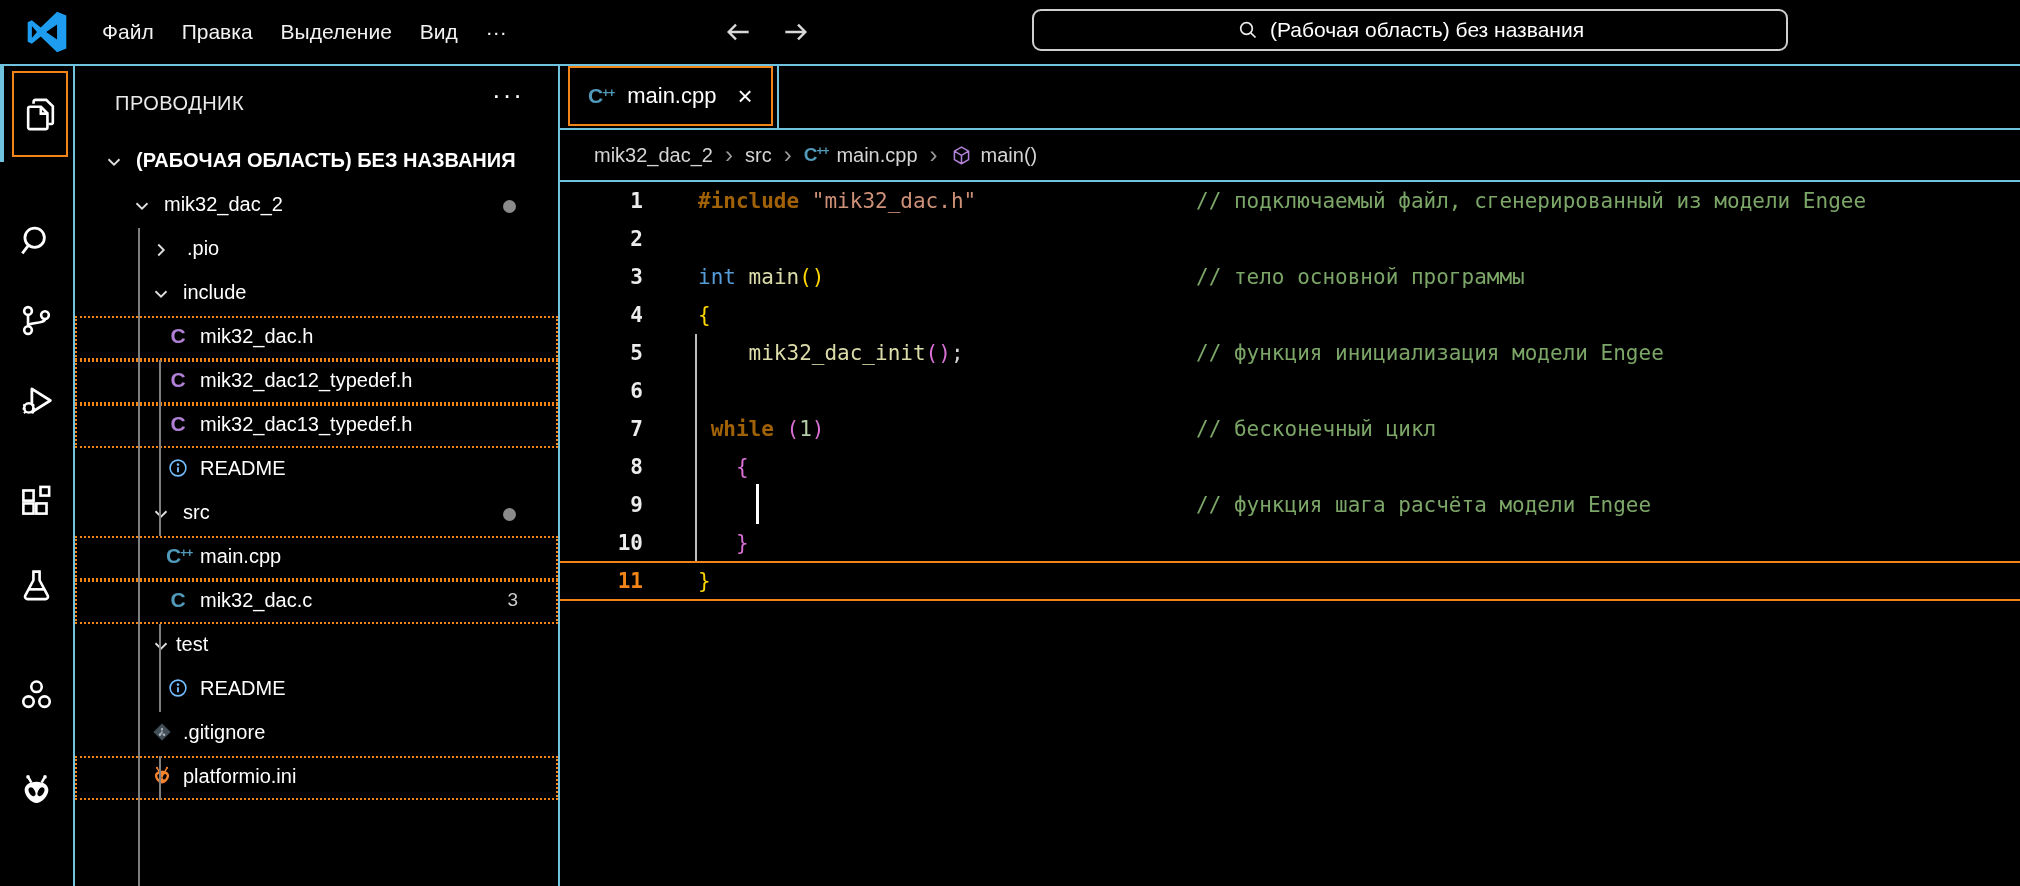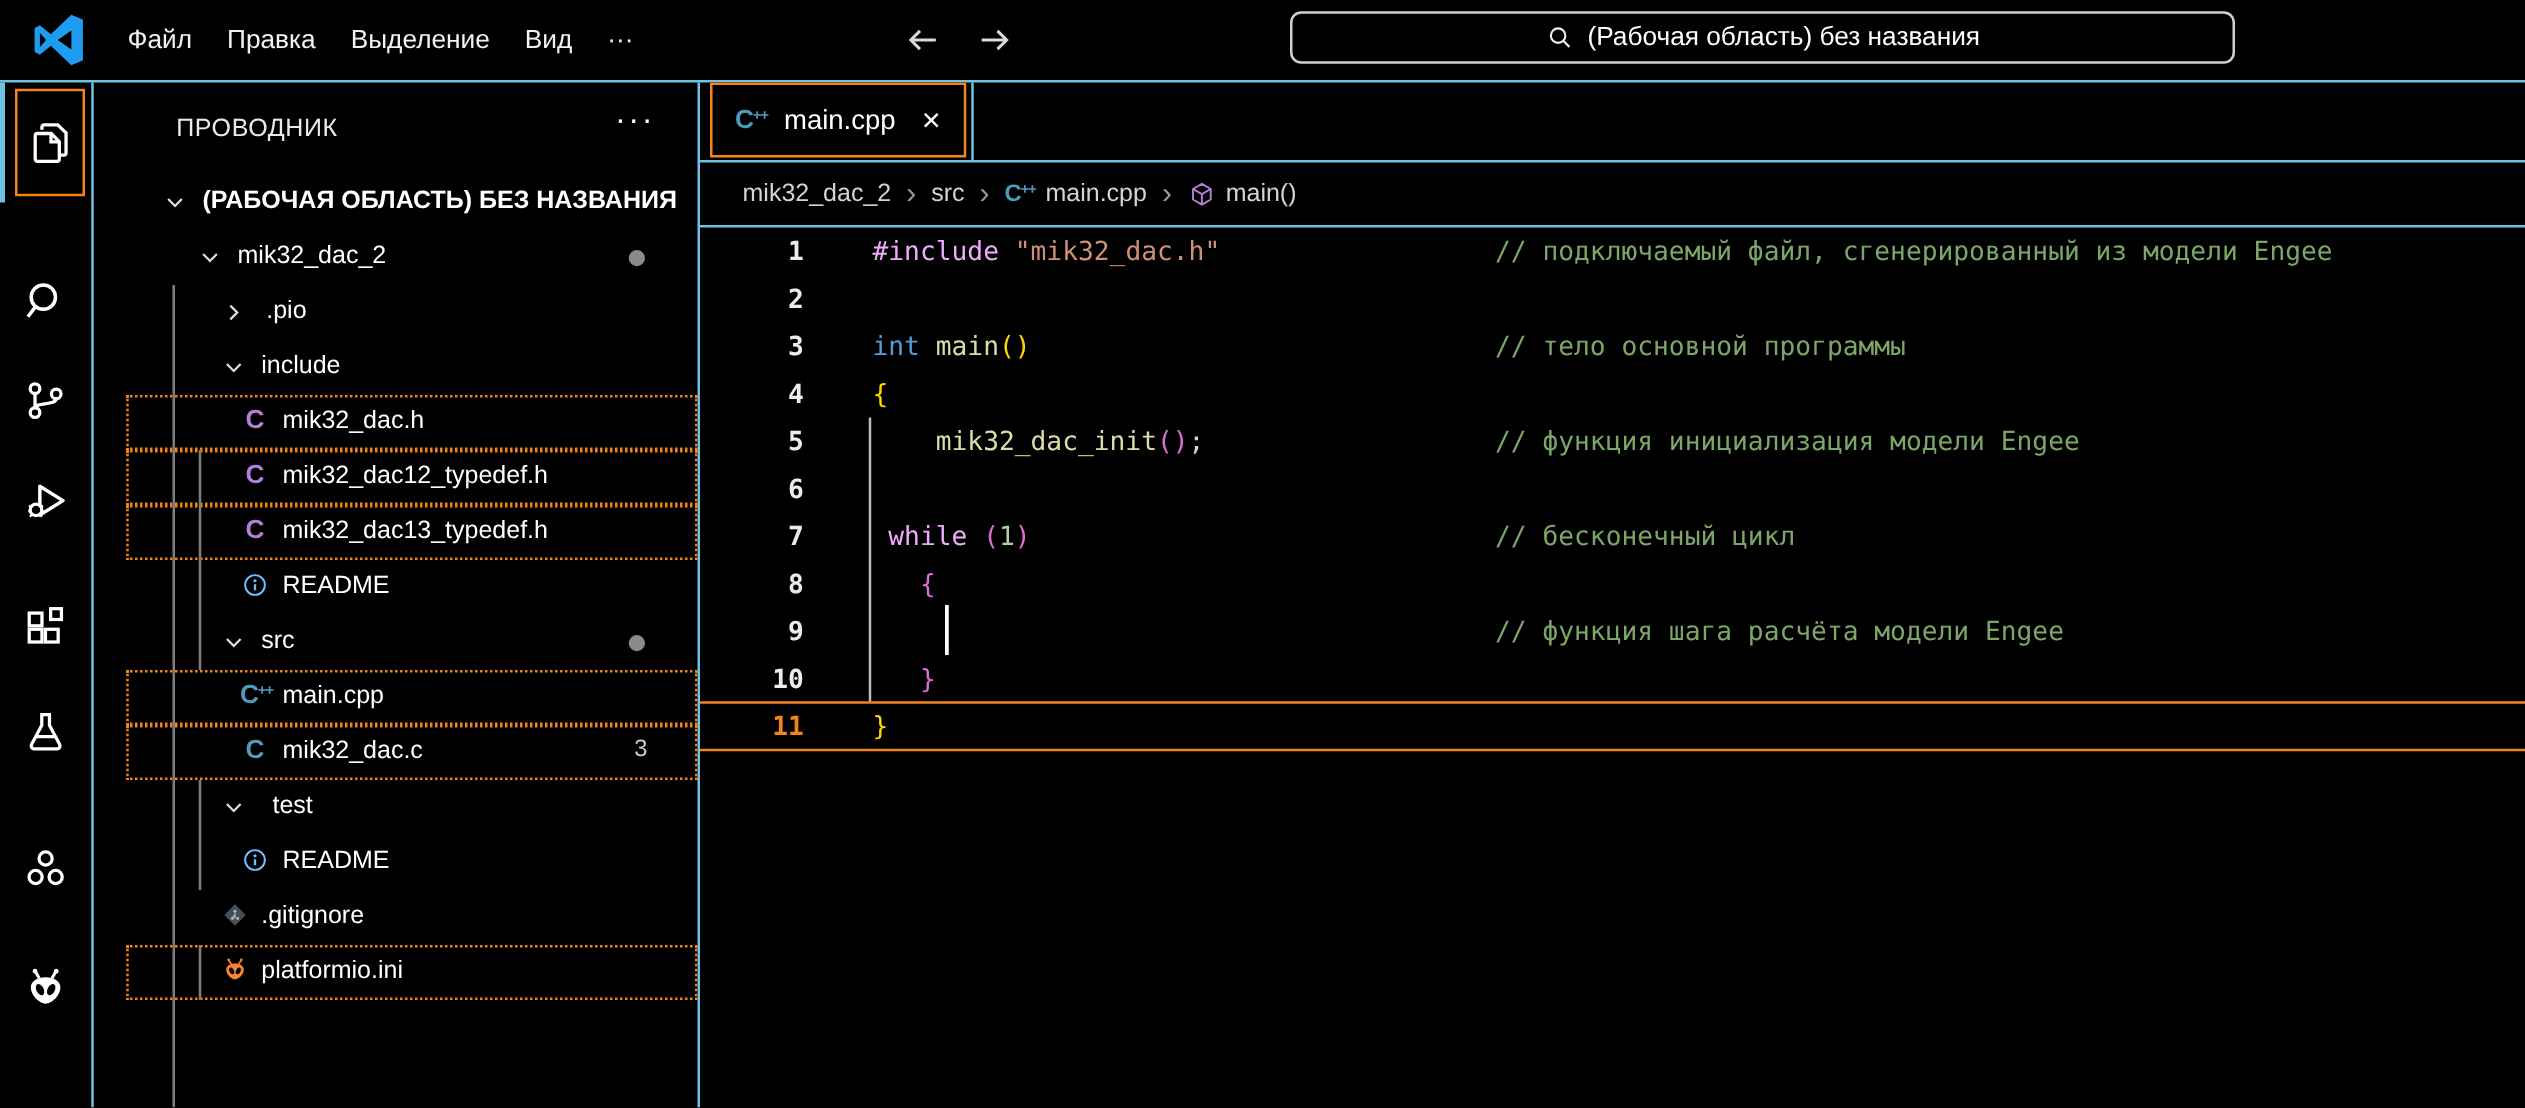--- a/index.html
+++ b/index.html
@@ -28,21 +28,21 @@
   .active-indicator{position:absolute;left:0;top:0;width:4px;height:96px;background:#6FC3DF;}
   .ab-item{width:73px;height:80px;display:flex;align-items:center;justify-content:center;}
   .ab-item svg{width:37px;height:37px;}
   .ab-explorer{height:96px;}
   .ab-box{width:56px;height:86px;border:2px solid #F38518;box-sizing:border-box;
     display:flex;align-items:center;justify-content:center;margin-left:7px;}
   .mt38{margin-top:38px}.mt20{margin-top:20px}.mt5{margin-top:5px}.mt29{margin-top:29px}.mt16{margin-top:16px}
 
   
   .sidebar{width:487px;flex:none;position:relative;box-sizing:border-box;
-    border-left:2px solid #6FC3DF;border-right:2px solid #6FC3DF;overflow:hidden;padding-left:26px;}
+    border-left:2px solid #6FC3DF;border-right:2px solid #6FC3DF;overflow:hidden;}
   .sb-header{height:74px;display:flex;align-items:center;position:relative;}
   .sb-title{margin-left:40px;font-size:20px;color:#eaeaea;letter-spacing:.5px;}
   .sb-more{position:absolute;right:34px;top:14px;font-size:26px;letter-spacing:2px;color:#fff;}
   .tree{position:relative;}
   .row{height:44px;position:relative;font-size:20px;color:#fff;}
   .row.sel{outline:2px dotted #F38518;outline-offset:-2px;}
   .row .twisty{position:absolute;top:11px;}
   .twisty svg{width:22px;height:22px;}
   .row .lbl{position:absolute;top:9px;white-space:nowrap;}
   .row.bold .lbl{font-weight:bold;font-size:20px;}
@@ -72,21 +72,21 @@
   .breadcrumbs svg.sym{width:23px;height:23px;}
 
   
   .code{position:relative;font-family:"DejaVu Sans Mono",monospace;font-size:21px;}
   .cline{height:38px;position:relative;}
   .ln{position:absolute;left:0;width:83px;text-align:right;line-height:38px;
       color:#ececec;font-weight:600;font-size:21px;}
   .ln.active{color:#F38518;}
   .ct{position:absolute;left:138px;line-height:38px;white-space:pre;color:#d4d4d4;}
   .cm{position:absolute;left:636px;line-height:38px;white-space:pre;color:#7CA668;}
-  .tk-pp,.tk-kw{color:#f0abfc;} .tk-type{color:#569CD6;} .tk-fn{color:#DCDCAA;}
+  .tk-pp,.tk-kw{color:#a16207;font-weight:bold;} .tk-type{color:#569CD6;} .tk-fn{color:#DCDCAA;}
   .tk-str{color:#CE9178;} .tk-num{color:#B5CEA8;}
   .tk-b1{color:#FFD700;} .tk-b2{color:#DA70D6;} .tk-b3{color:#179FFF;} .tk-pl{color:#d4d4d4;}
   .ig1{position:absolute;left:135px;top:152px;height:228px;width:2px;background:#bdbdbd;}
   .ig2{position:absolute;left:196px;top:302px;height:40px;width:3px;background:#fff;}
   .cur-line{position:absolute;left:0;right:0;height:2px;background:#F38518;}
 </style>
 </head>
 <body>
 
 <svg width="0" height="0" style="position:absolute">
@@ -287,21 +287,21 @@
           <span class="fic c-blue" style="left:91px">C</span>
           <span class="lbl" style="left:125px">mik32_dac.c</span>
           <span class="gbadge">3</span>
         </div>
         <div class="row">
           <span class="twisty" style="left:75px">
             <svg viewBox="0 0 24 24">
               <use href="#chev-down"></use>
             </svg>
           </span>
-          <span class="lbl" style="left:117px">test</span>
+          <span class="lbl" style="left:101px">test</span>
         </div>
         <div class="row">
           <span class="fic" style="left:91px">
             <svg viewBox="0 0 24 24">
               <use href="#ic-info"></use>
             </svg>
           </span>
           <span class="lbl" style="left:125px">README</span>
         </div>
         <div class="row">

